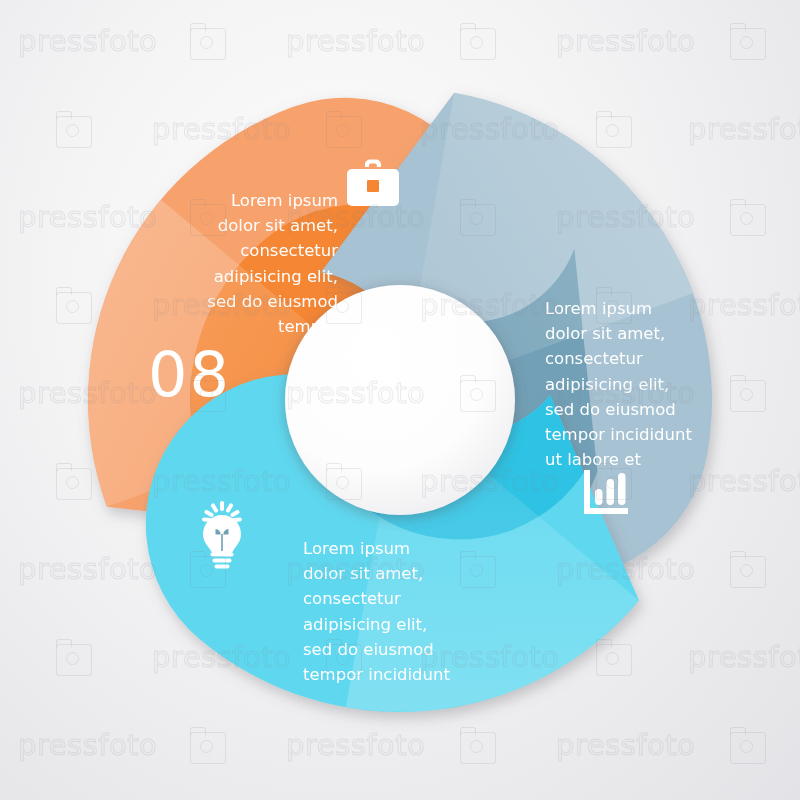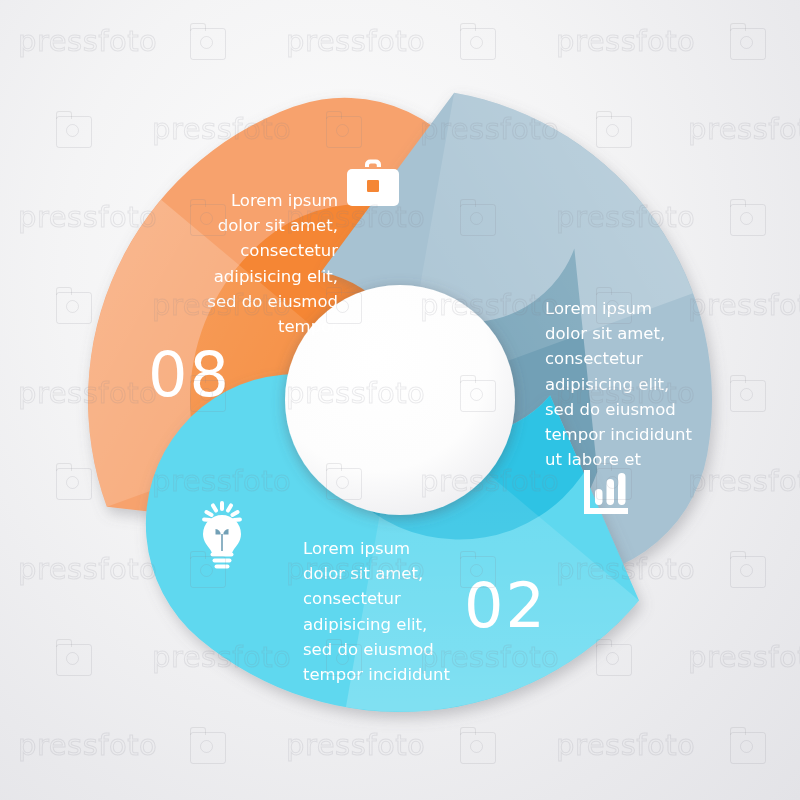--- a/index.html
+++ b/index.html
@@ -262,21 +262,20 @@
     <div class="wm-mark" style="left:460px; top:556px;"></div>
     <div class="wm-mark" style="left:730px; top:556px;"></div>
     <div class="wm-mark" style="left:56px;  top:644px;"></div>
     <div class="wm-mark" style="left:326px; top:644px;"></div>
     <div class="wm-mark" style="left:596px; top:644px;"></div>
     <div class="wm-mark" style="left:190px; top:732px;"></div>
     <div class="wm-mark" style="left:460px; top:732px;"></div>
     <div class="wm-mark" style="left:730px; top:732px;"></div>
   </div>
 
-  <div class="seg-num" id="num-02">02</div>
   <div class="seg-num" id="num-03">08</div>
 
   <div class="seg-body" id="body-01">Lorem ipsum
 dolor sit amet,
 consectetur
 adipisicing elit,
 sed do eiusmod
 tempor incididunt
 ut labore et</div>
   <div class="seg-body" id="body-02">Lorem ipsum

